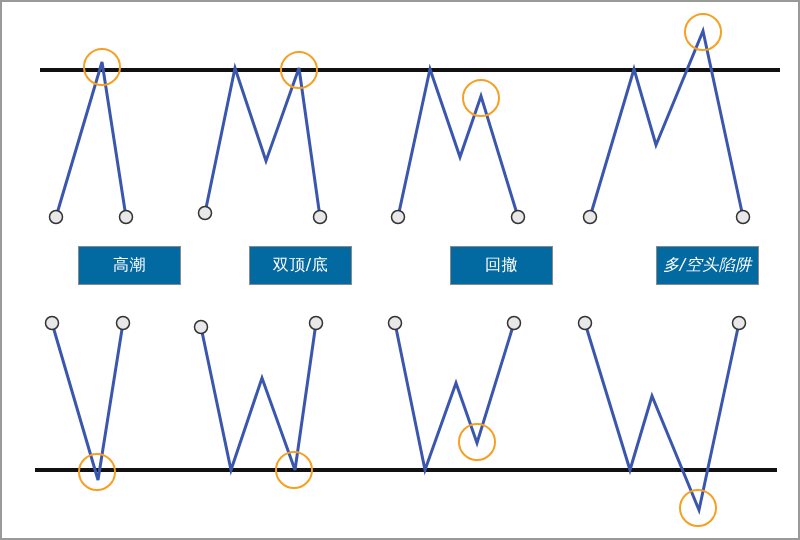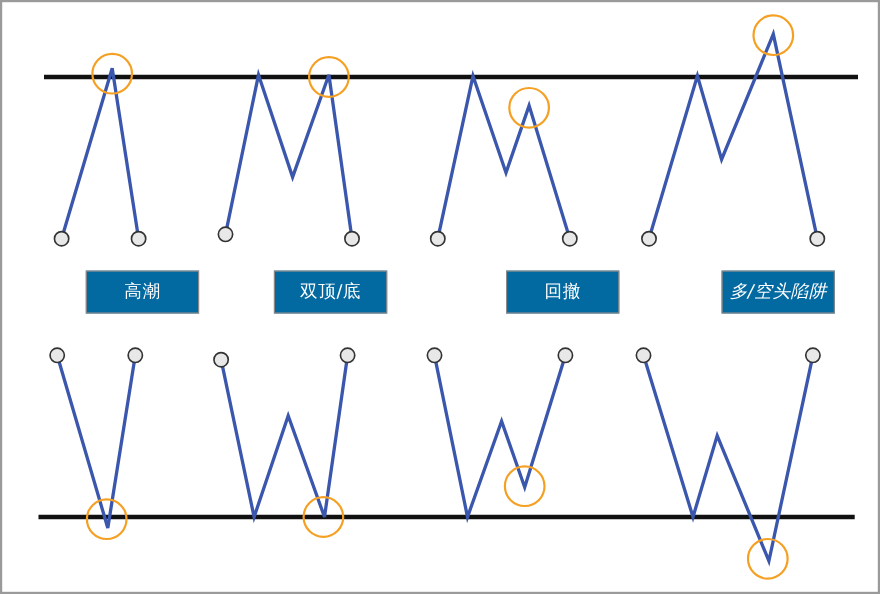--- a/index.html
+++ b/index.html
@@ -59,19 +59,19 @@
     <circle cx="739" cy="323" r="6.5" fill="#e8e8e8" stroke="#333333" stroke-width="1.5"></circle>
   </svg>
 
 <div id="labels">
   <div class="label-box" style="left: 46px; top: 246px;">
     <span>高潮</span>
   </div>
   <div class="label-box" style="left: 217px; top: 246px;">
     <span>双顶/底</span>
   </div>
-  <div class="label-box" style="left: 428px; top: 246px; align-items: center;">
+  <div class="label-box" style="left: 418px; top: 246px; align-items: center;">
     <span>回撤</span>
   </div>
   <div class="label-box" style="left: 624px; top: 246px; font-style: italic;">
     <span>多/空头陷阱</span>
   </div>
 </div>
 
 </body></html>

